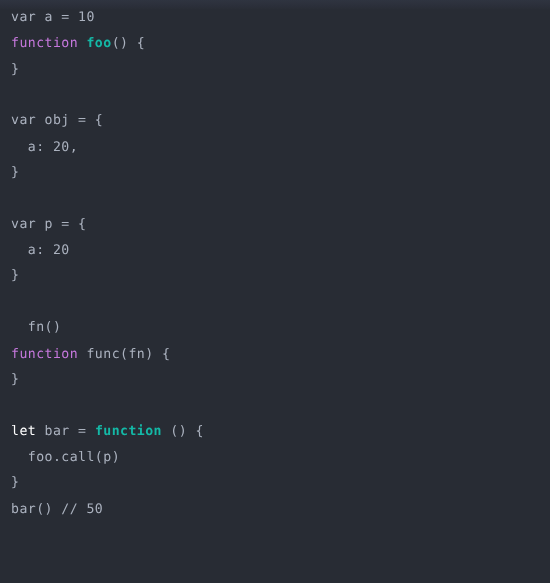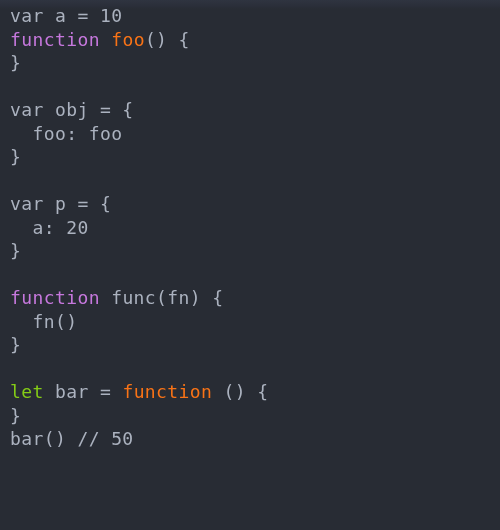--- a/index.html
+++ b/index.html
@@ -37,51 +37,52 @@
     position: relative;
     z-index: 1;
     padding: 0;
     margin: 0;
     list-style: none;
   }
   .code-line {
     height: 23.5px;
     line-height: 23.5px;
     padding: 0 0 0 10px;
-    font-size: 18px;
+    font-size: 12px;
     letter-spacing: 0.4px;
     white-space: pre;
     color: #abb2bf;
   }
   .code-line.blank {
     color: transparent;
   }
   .tok-default  { color: #abb2bf; }
   .tok-keyword  { color: #c678dd; }
-  .tok-function { color: #f97316; }
-  .tok-declare  { color: #84cc16; }
+  .tok-function { color: #14b8a6; font-weight: bold; }
+  .tok-declare  { color: #ffffff; }
 </style>
 </head>
 <body>
 
 <div id="code-viewer">
   <div class="code-block" id="code-block">
       <div class="code-line"><span class="tok-default">var a = 10</span></div>
       <div class="code-line"><span class="tok-keyword">function</span><span class="tok-default"> </span><span class="tok-function">foo</span><span class="tok-default">() {</span></div>
       <div class="code-line"><span class="tok-default">}</span></div>
       <div class="code-line blank"><span class="tok-default"> </span></div>
       <div class="code-line"><span class="tok-default">var obj = {</span></div>
-      <div class="code-line"><span class="tok-default">  foo: foo</span></div>
+      <div class="code-line"><span class="tok-default">  a: 20,</span></div>
       <div class="code-line"><span class="tok-default">}</span></div>
       <div class="code-line blank"><span class="tok-default"> </span></div>
       <div class="code-line"><span class="tok-default">var p = {</span></div>
       <div class="code-line"><span class="tok-default">  a: 20</span></div>
       <div class="code-line"><span class="tok-default">}</span></div>
       <div class="code-line blank"><span class="tok-default"> </span></div>
+      <div class="code-line"><span class="tok-default">  fn()</span></div>
       <div class="code-line"><span class="tok-keyword">function</span><span class="tok-default"> func(fn) {</span></div>
-      <div class="code-line"><span class="tok-default">  fn()</span></div>
       <div class="code-line"><span class="tok-default">}</span></div>
       <div class="code-line blank"><span class="tok-default"> </span></div>
       <div class="code-line"><span class="tok-declare">let</span><span class="tok-default"> bar = </span><span class="tok-function">function</span><span class="tok-default"> () {</span></div>
+      <div class="code-line"><span class="tok-default">  foo.call(p)</span></div>
       <div class="code-line"><span class="tok-default">}</span></div>
       <div class="code-line"><span class="tok-default">bar() // 50</span></div>
     </div>
 </div>
 
 </body></html>

